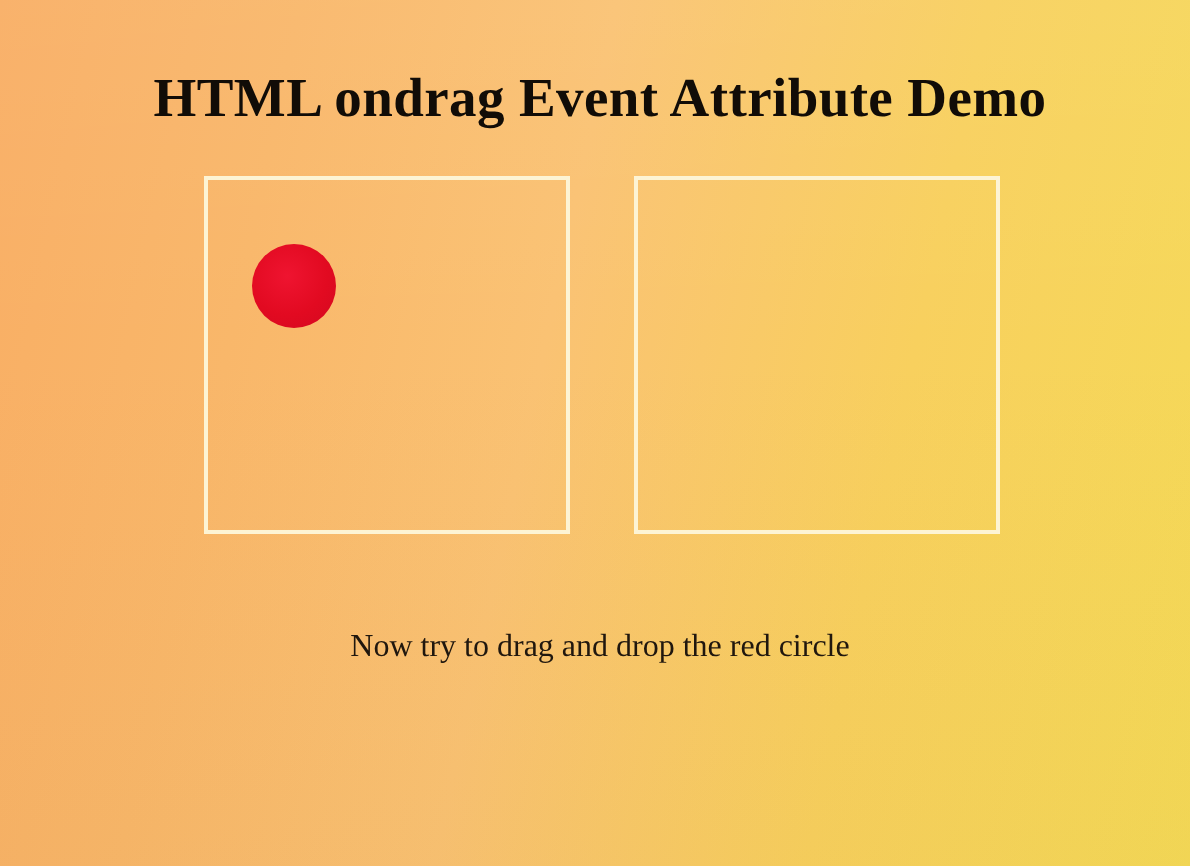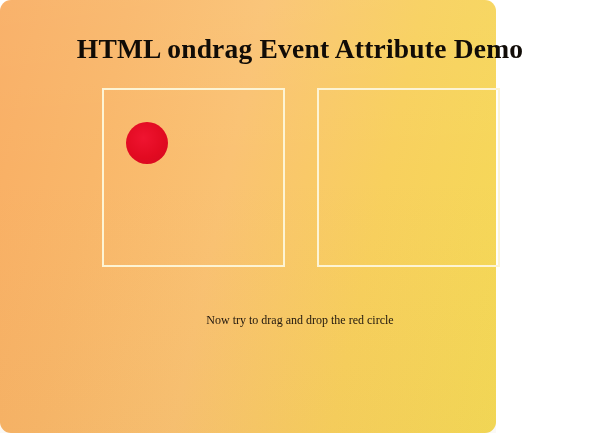--- a/index.html
+++ b/index.html
@@ -8,30 +8,29 @@
   }
   body {
     width: 600px;
     height: 433px;
     overflow: hidden;
     font-family: "Liberation Serif", "DejaVu Serif", serif;
   }
 
   #page {
     position: relative;
-    width: 496px;
+    width: 595px;
     height: 433px;
     background: linear-gradient(102deg,
                 #f9ae64 0%,
                 #f9b76a 22%,
                 #fac273 45%,
                 #f8d05e 72%,
                 #f5da57 100%);
     box-sizing: border-box;
-    border-radius: 11px;
   }
 
   
   #shade {
     position: absolute;
     inset: 0;
     background: linear-gradient(180deg,
                 rgba(255,255,255,0.05) 0%,
                 rgba(255,255,255,0.00) 40%,
                 rgba(150,110,30,0.045) 100%);
@@ -75,21 +74,21 @@
     cursor: move;
   }
 
   #instruction-text {
     position: absolute;
     top: 299px;
     left: 0;
     width: 600px;
     text-align: center;
     font-family: "Liberation Serif", "DejaVu Serif", serif;
-    font-size: 12px;
+    font-size: 16px;
     line-height: 18px;
     color: #20170e;
   }
 </style>
 </head>
 <body>
 
 <div id="page">
 
   <div id="shade"></div>

